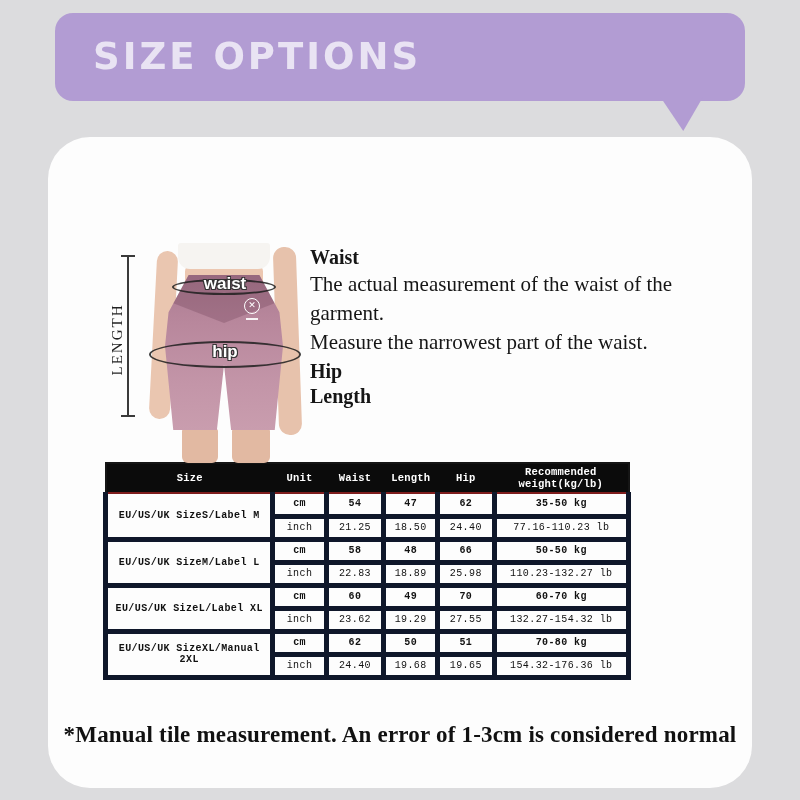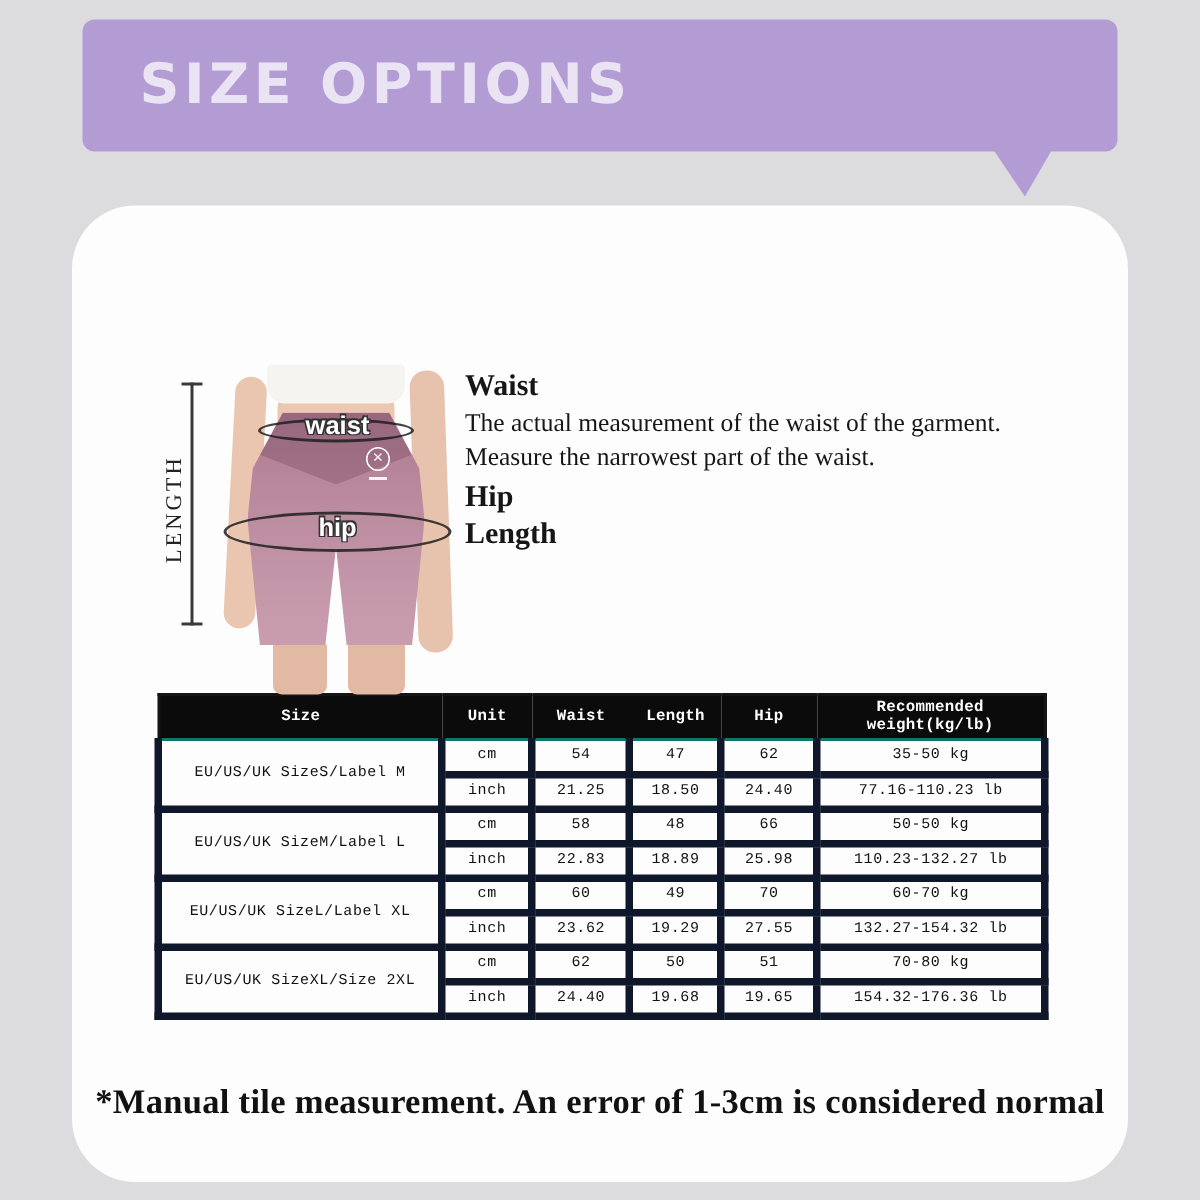--- a/index.html
+++ b/index.html
@@ -9,21 +9,21 @@
     background: #dcdcde;
     font-family: "Liberation Sans", sans-serif;
     overflow: hidden;
   }
 
   
   .bubble {
     position: absolute; left: 55px; top: 13px;
     width: 690px; height: 88px;
     background: #b29cd3;
-    border-radius: 8px;
+    border-radius: 18px;
   }
   .bubble-title {
     position: absolute; left: 38px; top: 50%;
     transform: translateY(-52%);
     font-family: "DejaVu Sans", sans-serif;
     font-weight: 800; font-size: 37px; letter-spacing: 3px;
     color: #e9e3f3;
   }
   .bubble-tail {
     position: absolute; right: 42px; bottom: -30px;
@@ -126,40 +126,40 @@
   .brand-logo::after {
     content: ""; position: absolute; left: 1px; top: 19px; width: 12px; height: 2px;
     background: rgba(255,255,255,0.9);
   }
 
   .definitions {
     flex: 1; padding-top: 2px;
     font-family: "Liberation Serif", serif; color: #161616;
   }
   .def-term { font-size: 20px; font-weight: bold; line-height: 1.25; }
-  .def-text { font-size: 17px; line-height: 1.38; white-space: pre-line; margin-bottom: 2px; }
+  .def-text { font-size: 21px; line-height: 1.38; white-space: pre-line; margin-bottom: 2px; }
 
   
   .size-table {
-    position: absolute; left: 55px; top: 325px; width: 596px;
+    position: absolute; left: 55px; top: 325px; width: 528px;
     border-collapse: collapse; table-layout: fixed;
     border: 2px solid #151515;
     font-family: "Liberation Mono", "DejaVu Sans Mono", monospace;
     color: #111;
   }
   .size-table th {
     background: #0b0b0b; color: #fff;
     height: 30px; font-size: 10.5px; font-weight: bold; letter-spacing: 0.2px;
   }
   .size-table td {
     border: 5px solid #0f172a; height: 23px;
     text-align: center; font-size: 10px; letter-spacing: 0.4px;
   }
   .size-table td.size-cell { font-size: 10px; }
-  .size-table tr.group-start td { border-top: 2px solid #0f766e; }
+  .size-table tr.group-start td { border-top: 2px solid #7f1d1d; font-weight: bold; }
 
   
   .footnote {
     position: absolute; left: 0; top: 585px; width: 100%;
     text-align: center;
     font-family: "Liberation Serif", serif;
     font-weight: 700; font-size: 23px; color: #111;
     letter-spacing: 0.2px;
   }
 </style>
@@ -263,21 +263,21 @@
         <td>60-70 kg</td>
       </tr>
       <tr>
         <td>inch</td>
         <td>23.62</td>
         <td>19.29</td>
         <td>27.55</td>
         <td>132.27-154.32 lb</td>
       </tr>
       <tr class="group-start">
-        <td class="size-cell" rowspan="2">EU/US/UK SizeXL/Size 2XL</td>
+        <td class="size-cell" rowspan="2">EU/US/UK SizeXL/Manual 2XL</td>
         <td>cm</td>
         <td>62</td>
         <td>50</td>
         <td>51</td>
         <td>70-80 kg</td>
       </tr>
       <tr>
         <td>inch</td>
         <td>24.40</td>
         <td>19.68</td>

